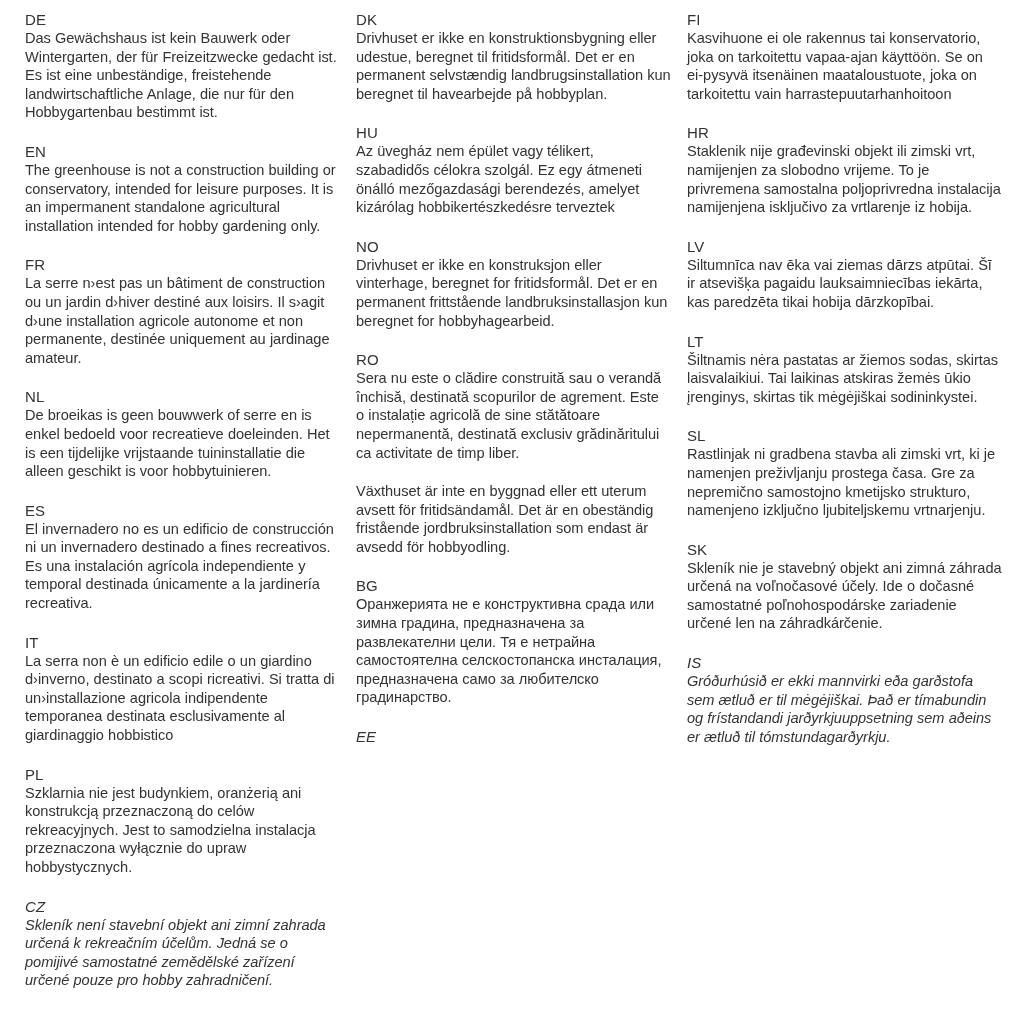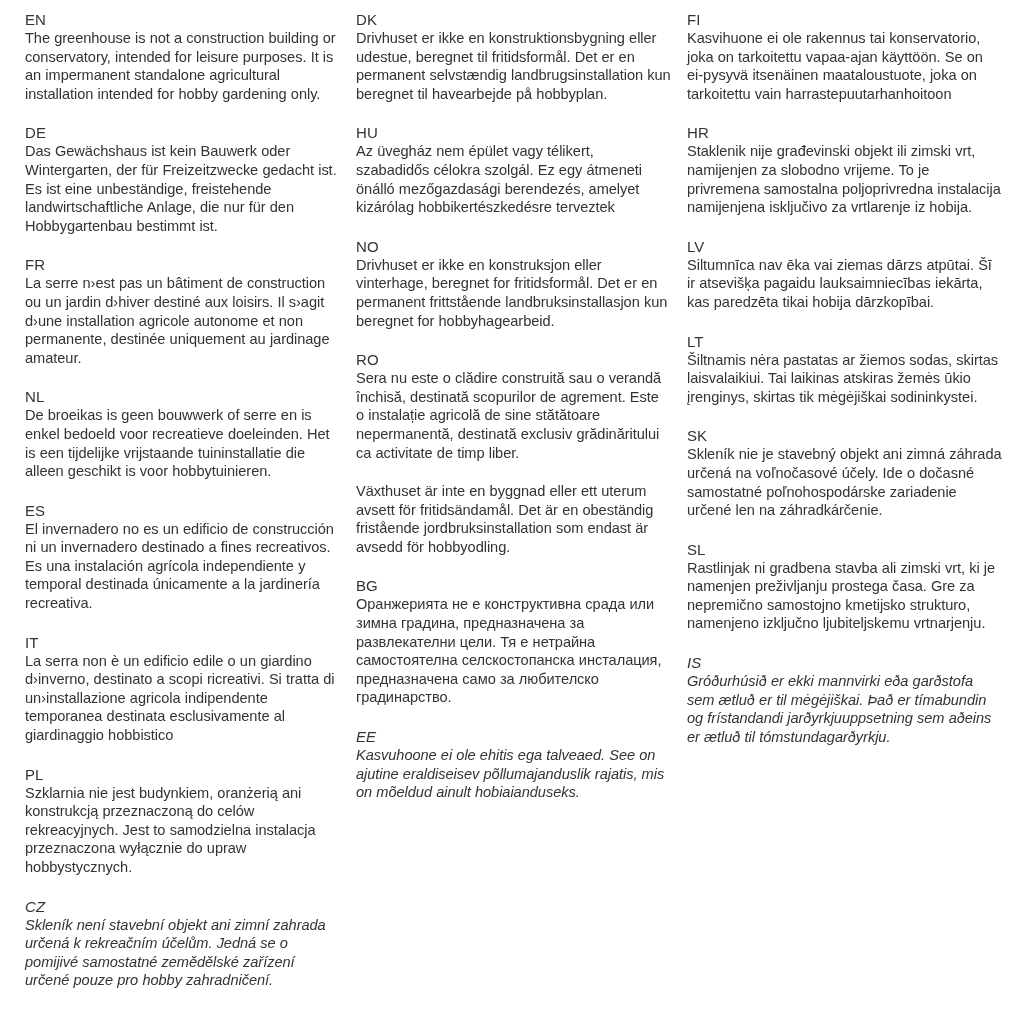--- a/index.html
+++ b/index.html
@@ -34,27 +34,27 @@
     letter-spacing: -0.05px;
     word-spacing: 0.2px;
   }
 </style>
 </head>
 <body style="background: rgb(255, 255, 255); color: rgb(51, 51, 51);">
 
 <div class="page">
   <div class="column">
   <div class="section">
-    <div class="code">EN</div>
-    <p class="text">The greenhouse is not a construction building or conservatory, intended for leisure purposes. It is an impermanent standalone agricultural installation intended for hobby gardening only.</p>
+    <div class="code">DE</div>
+    <p class="text">Das Gewächshaus ist kein Bauwerk oder Wintergarten, der für Freizeitzwecke gedacht ist. Es ist eine unbeständige, freistehende landwirtschaftliche Anlage, die nur für den Hobbygartenbau bestimmt ist.</p>
   </div>
 
   <div class="section">
-    <div class="code">DE</div>
-    <p class="text">Das Gewächshaus ist kein Bauwerk oder Wintergarten, der für Freizeitzwecke gedacht ist. Es ist eine unbeständige, freistehende landwirtschaftliche Anlage, die nur für den Hobbygartenbau bestimmt ist.</p>
+    <div class="code">EN</div>
+    <p class="text">The greenhouse is not a construction building or conservatory, intended for leisure purposes. It is an impermanent standalone agricultural installation intended for hobby gardening only.</p>
   </div>
 
   <div class="section">
     <div class="code">FR</div>
     <p class="text">La serre n›est pas un bâtiment de construction ou un jardin d›hiver destiné aux loisirs. Il s›agit d›une installation agricole autonome et non permanente, destinée uniquement au jardinage amateur.</p>
   </div>
 
   <div class="section">
     <div class="code">NL</div>
     <p class="text">De broeikas is geen bouwwerk of serre en is enkel bedoeld voor recreatieve doeleinden. Het is een tijdelijke vrijstaande tuininstallatie die alleen geschikt is voor hobbytuinieren.</p>
@@ -106,21 +106,20 @@
     <p class="text">Växthuset är inte en byggnad eller ett uterum avsett för fritidsändamål. Det är en obeständig fristående jordbruksinstallation som endast är avsedd för hobbyodling.</p>
   </div>
 
   <div class="section">
     <div class="code">BG</div>
     <p class="text">Оранжерията не е конструктивна срада или зимна градина, предназначена за развлекателни цели. Тя е нетрайна самостоятелна селскостопанска инсталация, предназначена само за любителско градинарство.</p>
   </div>
 
   <div class="section">
     <div class="code">EE</div>
-    <p class="text">Kasvuhoone ei ole ehitis ega talveaed. See on ajutine eraldiseisev põllumajanduslik rajatis, mis on mõeldud ainult hobiaianduseks.</p>
   </div>
 </div>
   <div class="column">
   <div class="section">
     <div class="code">FI</div>
     <p class="text">Kasvihuone ei ole rakennus tai konservatorio, joka on tarkoitettu vapaa-ajan käyttöön. Se on ei-pysyvä itsenäinen maataloustuote, joka on tarkoitettu vain harrastepuutarhanhoitoon</p>
   </div>
 
 
   <div class="section">
@@ -132,27 +131,27 @@
     <div class="code">LV</div>
     <p class="text">Siltumnīca nav ēka vai ziemas dārzs atpūtai. Šī ir atsevišķa pagaidu lauksaimniecības iekārta, kas paredzēta tikai hobija dārzkopībai.</p>
   </div>
 
   <div class="section">
     <div class="code">LT</div>
     <p class="text">Šiltnamis nėra pastatas ar žiemos sodas, skirtas laisvalaikiui. Tai laikinas atskiras žemės ūkio įrenginys, skirtas tik mėgėjiškai sodininkystei.</p>
   </div>
 
   <div class="section">
-    <div class="code">SK</div>
-    <p class="text">Skleník nie je stavebný objekt ani zimná záhrada určená na voľnočasové účely. Ide o dočasné samostatné poľnohospodárske zariadenie určené len na záhradkárčenie.</p>
+    <div class="code">SL</div>
+    <p class="text">Rastlinjak ni gradbena stavba ali zimski vrt, ki je namenjen preživljanju prostega časa. Gre za nepremično samostojno kmetijsko strukturo, namenjeno izključno ljubiteljskemu vrtnarjenju.</p>
   </div>
 
   <div class="section">
-    <div class="code">SL</div>
-    <p class="text">Rastlinjak ni gradbena stavba ali zimski vrt, ki je namenjen preživljanju prostega časa. Gre za nepremično samostojno kmetijsko strukturo, namenjeno izključno ljubiteljskemu vrtnarjenju.</p>
+    <div class="code">SK</div>
+    <p class="text">Skleník nie je stavebný objekt ani zimná záhrada určená na voľnočasové účely. Ide o dočasné samostatné poľnohospodárske zariadenie určené len na záhradkárčenie.</p>
   </div>
 
   <div class="section">
     <div class="code">IS</div>
     <p class="text">Gróðurhúsið er ekki mannvirki eða garðstofa sem ætluð er til mėgėjiškai. Það er tímabundin og frístandandi jarðyrkjuuppsetning sem aðeins er ætluð til tómstundagarðyrkju.</p>
   </div>
 </div>
 </div>
 
 </body></html>

